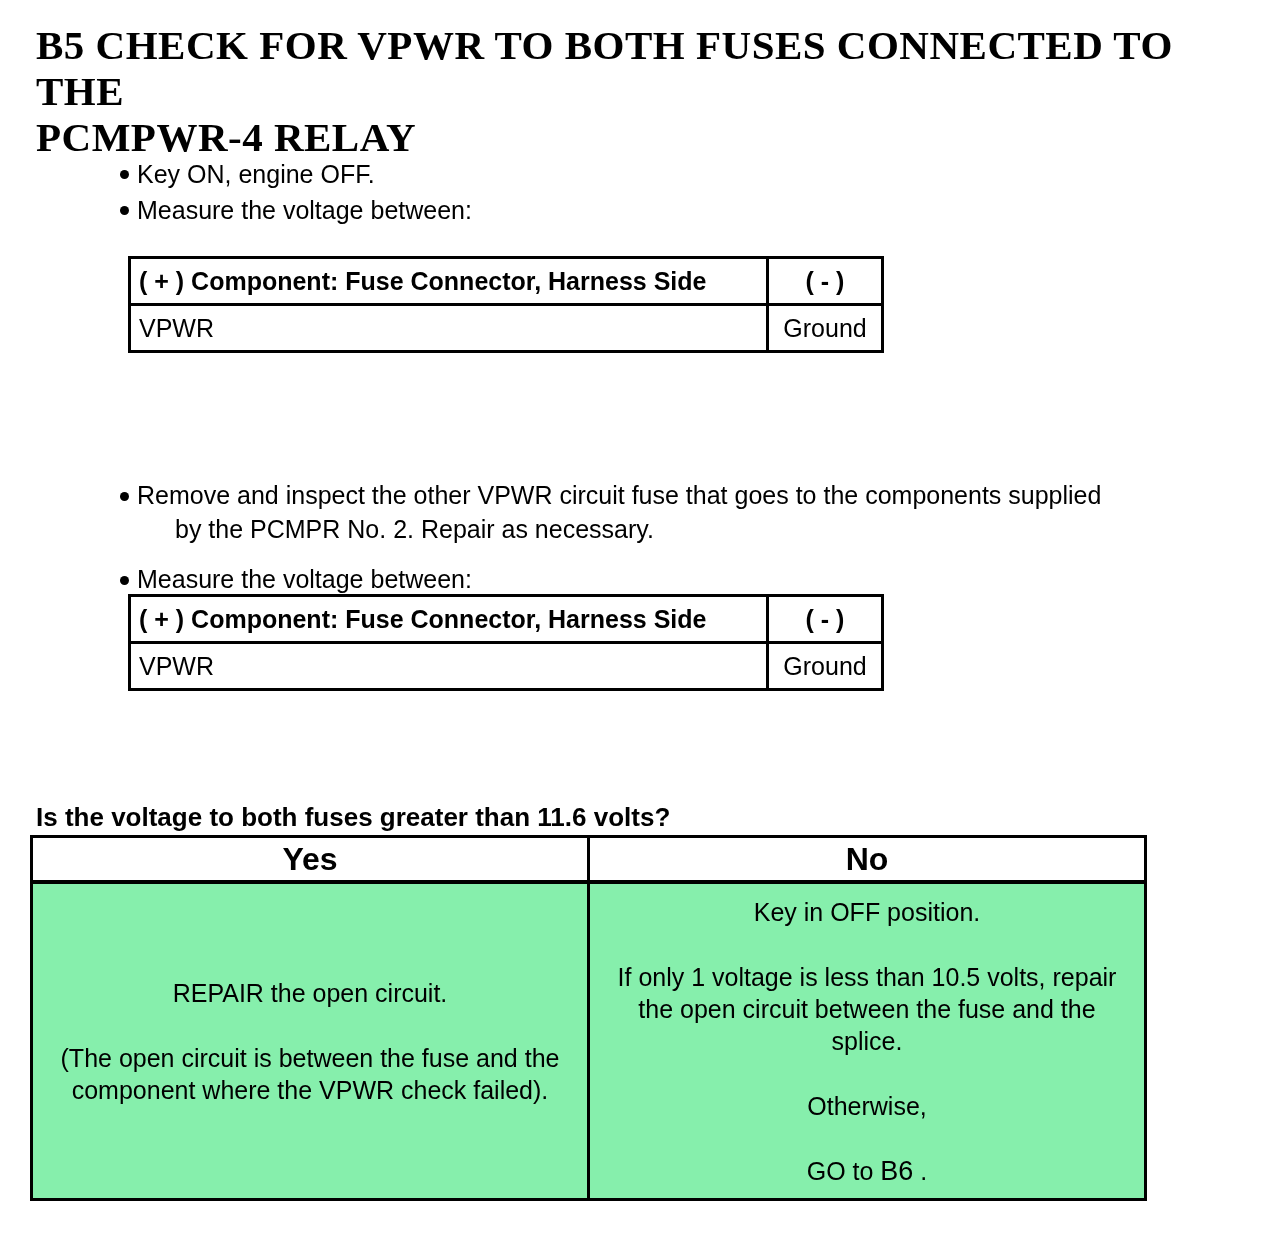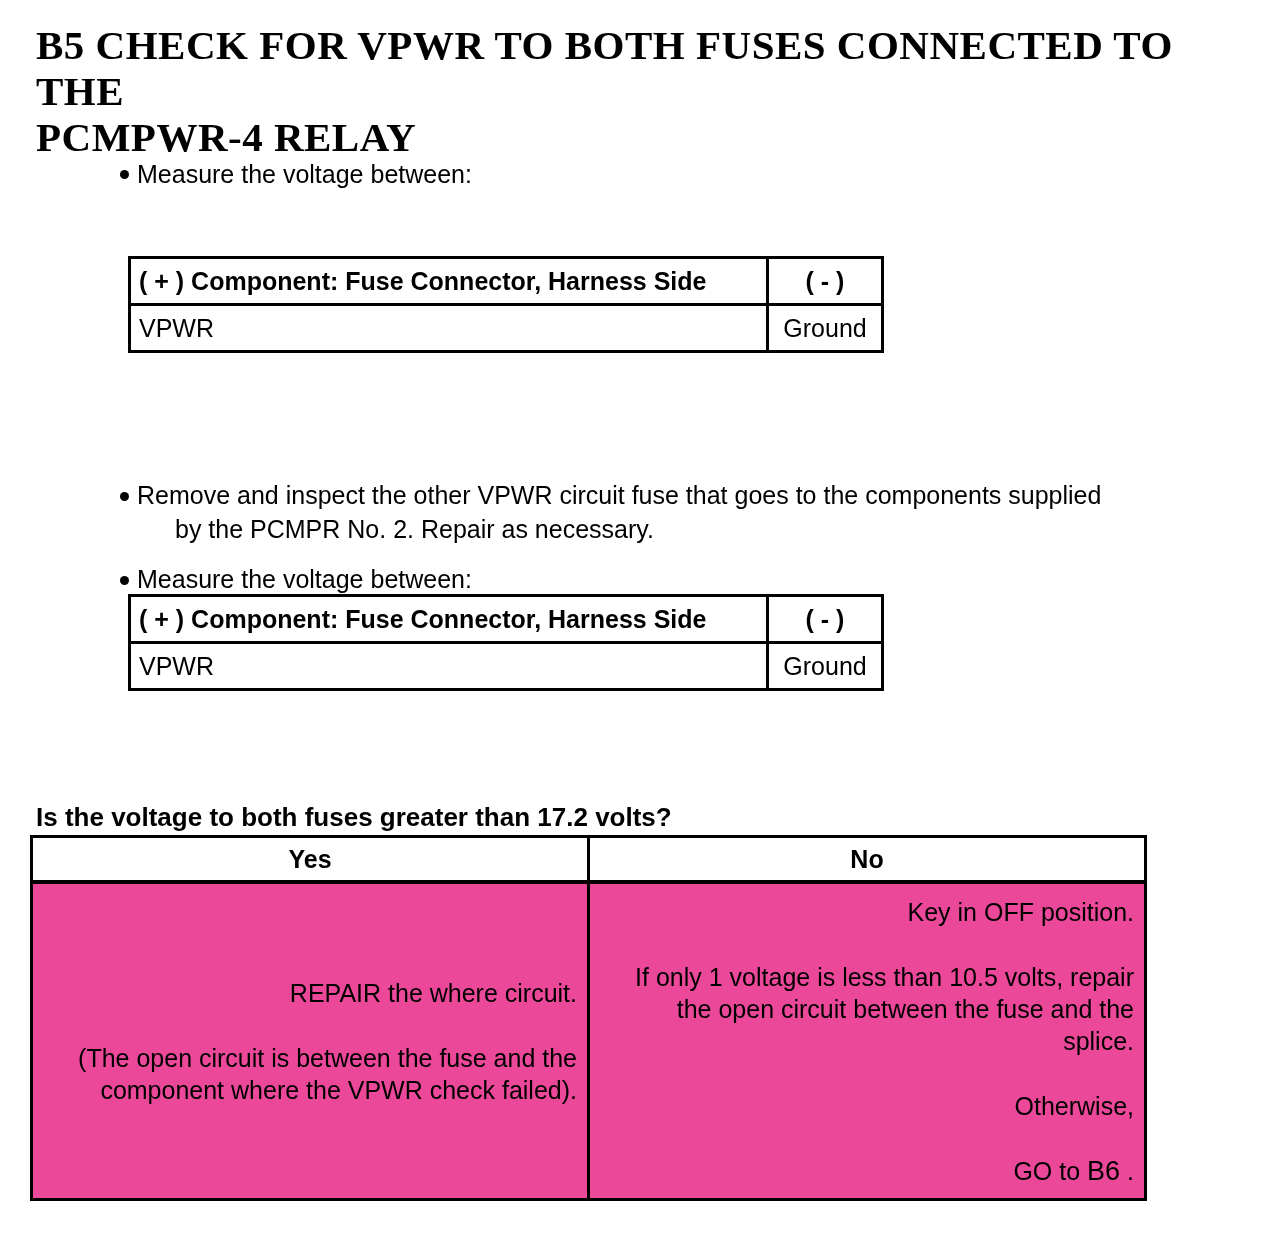--- a/index.html
+++ b/index.html
@@ -53,42 +53,46 @@
     font-size:26px; font-weight:bold; margin:0;
   }
 
   
   .dtable {
     position:absolute; left:30px; top:835px; width:1117px;
     border-collapse:collapse; table-layout:fixed; background:#fff;
   }
   .dtable th {
     border:3px solid #000; border-bottom:4px solid #000;
-    height:40px; font-size:25px; font-weight:bold; text-align:center;
+    height:40px; font-size:32px; font-weight:bold; text-align:center;
     background:#fff;
   }
   .dtable td {
     border:3px solid #000; height:306px;
     vertical-align:middle; font-size:25px; line-height:32px;
-    padding:4px 10px; background:#ec4899; text-align:right;
+    padding:4px 10px; background:#86efac; text-align:center;
   }
   .dtable p { margin:0; }
   .dtable p + p { margin-top:33px; }
   .go-target {
     font-family:Liberation Sans, sans-serif;
     font-size:27px;
   }
 </style>
 </head>
 <body>
 
 <h1 class="page-title">B5 CHECK FOR VPWR TO BOTH FUSES CONNECTED TO THE
 PCMPWR-4 RELAY</h1>
 
 <div class="steps steps-1">
+  <div class="step">
+    <span class="bullet-dot"></span>
+    <span>Key ON, engine OFF.</span>
+  </div>
   <div class="step">
     <span class="bullet-dot"></span>
     <span>Measure the voltage between:</span>
   </div>
 </div>
 
 <table class="vtable vtable-1">
   <tbody>
       <tr>
     <th class="col-pos">( + ) Component: Fuse Connector, Harness Side</th>
@@ -118,31 +122,31 @@
     <th class="col-pos">( + ) Component: Fuse Connector, Harness Side</th>
     <th class="col-neg">( - )</th>
   </tr>
   <tr>
     <td class="col-pos">VPWR</td>
     <td class="col-neg">Ground</td>
   </tr>
 </tbody>
   </table>
 
-<p class="question">Is the voltage to both fuses greater than 17.2 volts?</p>
+<p class="question">Is the voltage to both fuses greater than 11.6 volts?</p>
 
 <table class="dtable">
   <tbody>
       <tr>
     <th>Yes</th>
     <th>No</th>
   </tr>
   <tr>
     <td>
-      <p>REPAIR the where circuit.</p>
+      <p>REPAIR the open circuit.</p>
       <p>(The open circuit is between the fuse and the component where the VPWR check failed).</p>
     </td>
     <td>
       <p>Key in OFF position.</p>
       <p>If only 1 voltage is less than 10.5 volts, repair the open circuit between the fuse and the splice.</p>
       <p>Otherwise,</p>
       <p><span>GO to </span><span class="go-target">B6</span><span> .</span></p>
     </td>
   </tr>
 </tbody>

